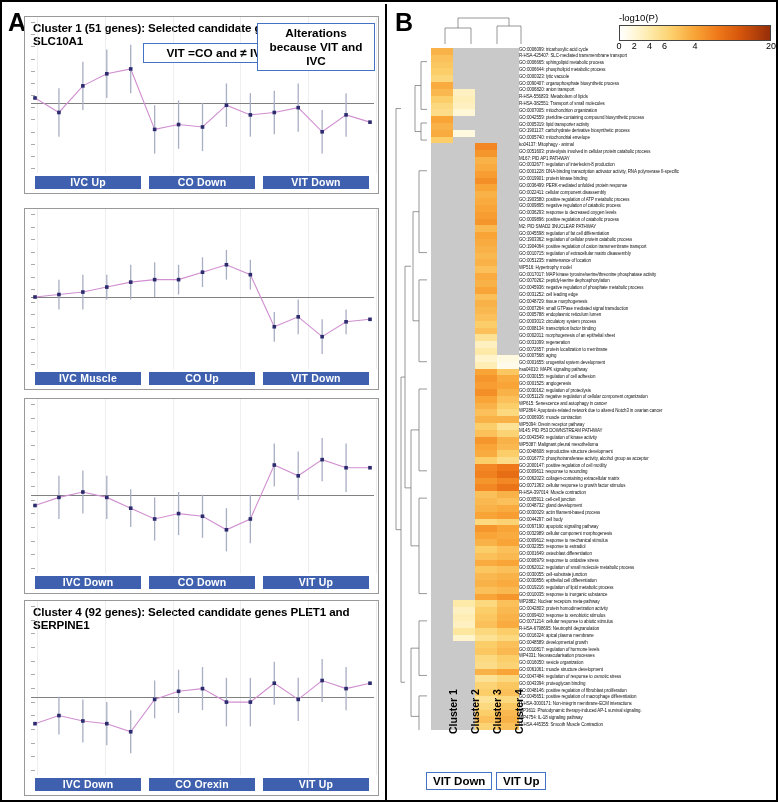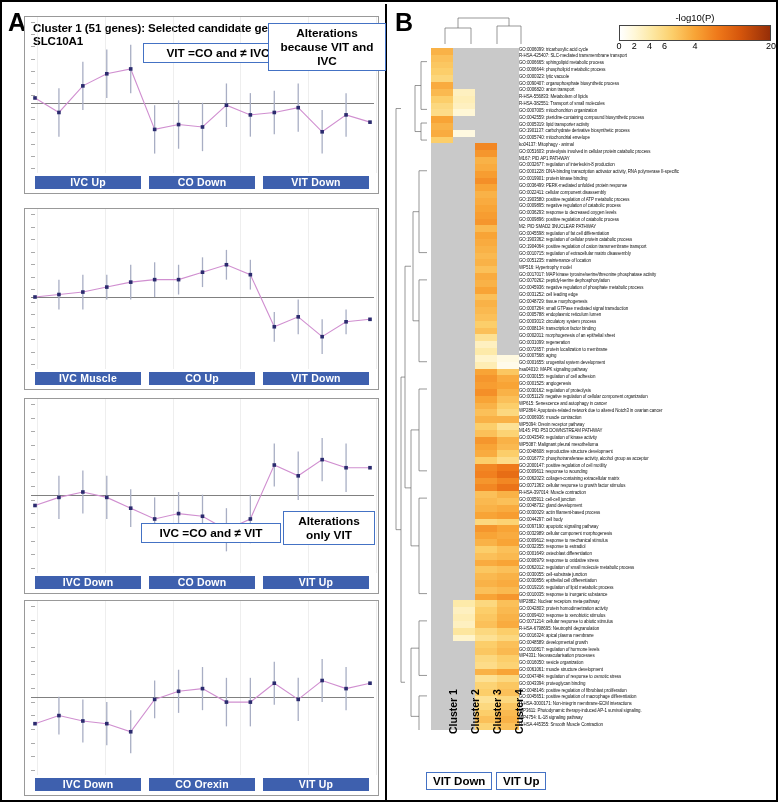--- a/index.html
+++ b/index.html
@@ -13,21 +13,21 @@
   .plotarea{position:absolute;left:6px;right:4px;top:0;bottom:24px;}
   .zeroline{position:absolute;left:0;right:0;height:1px;background:#808080;}
   svg.series{position:absolute;left:0;top:0;overflow:visible;}
   .catbar{position:absolute;height:13px;background:#3E60AE;color:#fff;font-size:10.5px;font-weight:bold;text-align:center;line-height:13px;letter-spacing:0.2px;}
   .callout{position:absolute;box-sizing:border-box;border:1.4px solid #4472C4;background:#fff;color:#000;font-weight:bold;text-align:center;font-size:11.8px;line-height:1.2;padding:2px 5px;}
   .tickmarks{position:absolute;left:0;top:0;bottom:0;width:4px;}
   .tick{position:absolute;left:0;width:4px;height:1px;background:#aaa;}
   .vgrid{position:absolute;top:0;bottom:0;width:1px;background:#ddd;}
   
   .legend-wrap{position:absolute;}
-  .legend-title{font-size:9.5px;color:#000;text-align:center;}
+  .legend-title{font-size:9.5px;color:#000;}
   .legend-ticks{position:relative;height:11px;font-size:9px;}
   .legend-ticks span{position:absolute;top:0;transform:translateX(-50%);}
   .hm-cell{position:absolute;}
   .go-label{position:absolute;left:0;font-size:4.45px;color:#111;white-space:nowrap;line-height:1;font-family:"Liberation Sans",sans-serif;letter-spacing:-0.08px;}
   .coltick{position:absolute;font-size:10.5px;font-weight:bold;color:#000;transform-origin:left top;transform:rotate(-90deg);white-space:nowrap;}
   .bottom-note{position:absolute;box-sizing:border-box;border:1.4px solid #4472C4;background:#fff;color:#000;font-weight:bold;text-align:center;font-size:11.5px;padding:2px 6px;}
   .dendro line{stroke:#6b6b6b;stroke-width:0.7;fill:none;}
 </style>
 </head>
 <body>
@@ -91,21 +91,21 @@
               <rect x="289.34285714285716" y="113.01600000000002" width="3.6" height="3.6" fill="#2B2B6E"></rect>
               <line x1="315.07142857142856" x2="315.07142857142856" y1="119.65200000000002" y2="76.12800000000001" stroke="#A8AEC4" stroke-width="1.3"></line>
               <rect x="313.27142857142854" y="96.09000000000002" width="3.6" height="3.6" fill="#2B2B6E"></rect>
               <rect x="337.2" y="103.34400000000001" width="3.6" height="3.6" fill="#2B2B6E"></rect>
             </svg>
           </div>
           <div class="catbar" style="left: 10px; width: 106px; bottom: 4px;">IVC  Up</div>
           <div class="catbar" style="left: 124px; width: 106px; bottom: 4px;">CO  Down</div>
           <div class="catbar" style="left: 238px; width: 106px; bottom: 4px;">VIT  Down</div>
           <div class="callout" style="left: 118px; top: 26px; width: 150px;">VIT =CO and ≠  IVC</div>
-          <div class="callout" style="left: 243px; top: 6px; width: 118px;">Alterations because VIT and IVC</div>
+          <div class="callout" style="left: 232px; top: 6px; width: 118px;">Alterations because VIT and IVC</div>
         </div>
         <div class="clusterbox" style="top: 204px; height: 182px;">
           <div class="plotarea" style="height: 160px;">
             <div class="tickmarks">
               <div class="tick" style="top: 5px;"></div>
               <div class="tick" style="top: 17.5px;"></div>
               <div class="tick" style="top: 30px;"></div>
               <div class="tick" style="top: 42.5px;"></div>
               <div class="tick" style="top: 55px;"></div>
               <div class="tick" style="top: 67.5px;"></div>
@@ -212,24 +212,23 @@
               <line x1="291.14285714285717" x2="291.14285714285717" y1="82.215" y2="39.063" stroke="#A8AEC4" stroke-width="1.3"></line>
               <rect x="289.34285714285716" y="58.839000000000006" width="3.6" height="3.6" fill="#2B2B6E"></rect>
               <line x1="315.07142857142856" x2="315.07142857142856" y1="93.003" y2="44.45700000000001" stroke="#A8AEC4" stroke-width="1.3"></line>
               <rect x="313.27142857142854" y="66.93" width="3.6" height="3.6" fill="#2B2B6E"></rect>
               <rect x="337.2" y="66.93" width="3.6" height="3.6" fill="#2B2B6E"></rect>
             </svg>
           </div>
           <div class="catbar" style="left: 10px; width: 106px; bottom: 4px;">IVC  Down</div>
           <div class="catbar" style="left: 124px; width: 106px; bottom: 4px;">CO  Down</div>
           <div class="catbar" style="left: 238px; width: 106px; bottom: 4px;">VIT  Up</div>
-          <div class="callout" style="left: 116px; top: 124px; width: 140px;">IVC =CO and ≠  VIT</div>
-          <div class="callout" style="left: 258px; top: 112px; width: 92px;">Alterations only VIT</div>
         </div>
         <div class="clusterbox" style="top: 596px; height: 196px;">
+          <div class="cluster-title">Cluster 4 (92 genes): Selected candidate genes PLET1 and SERPINE1</div>
           <div class="plotarea" style="height: 174px;">
             <div class="tickmarks">
               <div class="tick" style="top: 5px;"></div>
               <div class="tick" style="top: 18.6667px;"></div>
               <div class="tick" style="top: 32.3333px;"></div>
               <div class="tick" style="top: 46px;"></div>
               <div class="tick" style="top: 59.6667px;"></div>
               <div class="tick" style="top: 73.3333px;"></div>
               <div class="tick" style="top: 87px;"></div>
               <div class="tick" style="top: 100.667px;"></div>

